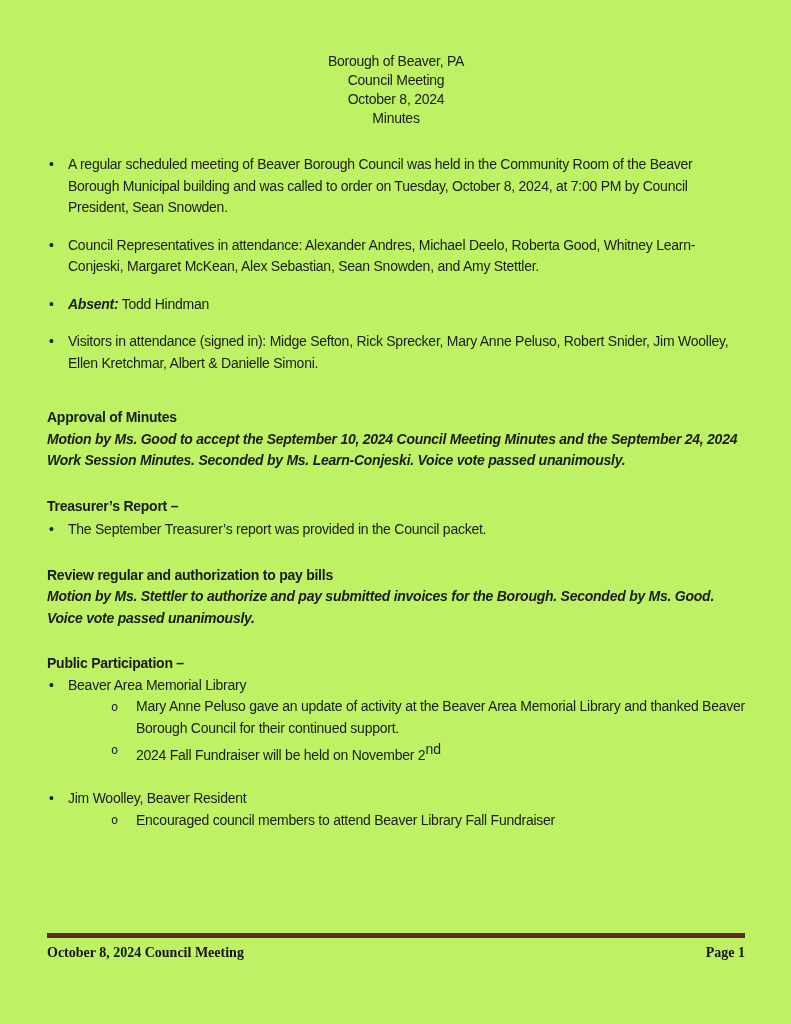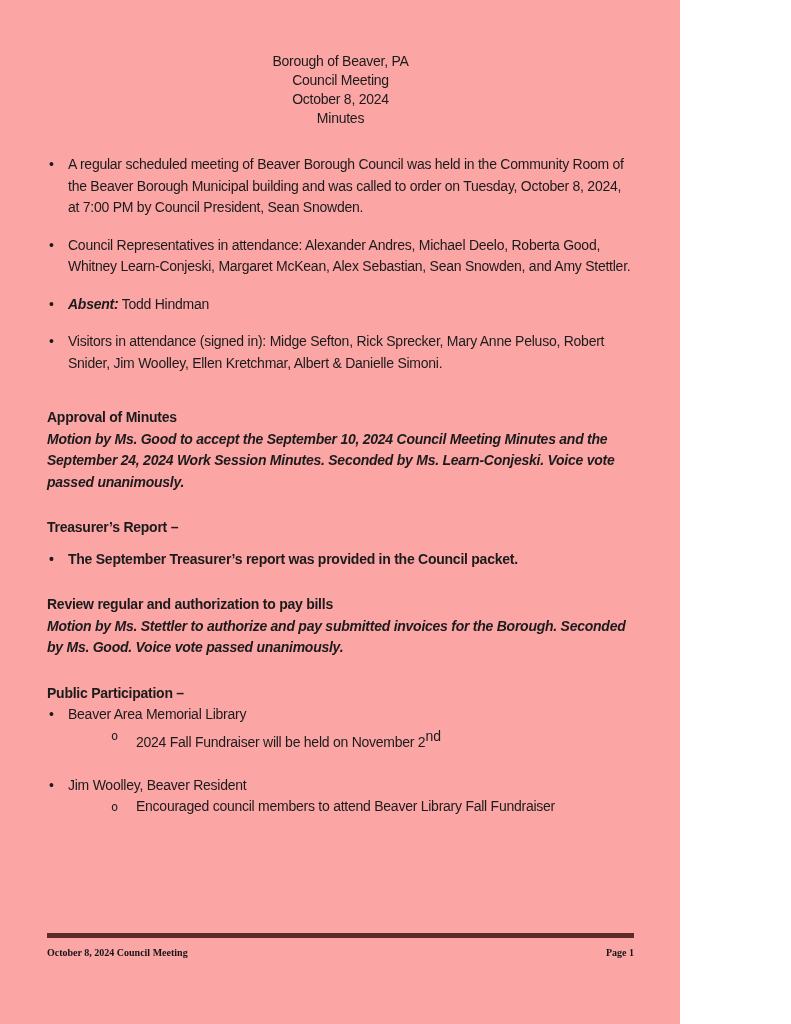--- a/index.html
+++ b/index.html
@@ -1,21 +1,21 @@
 <!DOCTYPE html>
 <html><head>
 <meta charset="utf-8">
 <style>
   html, body { margin: 0; padding: 0; background: #ffffff; }
   .page {
     position: relative;
-    width: 680px;
+    width: 791px;
     height: 1024px;
     box-sizing: border-box;
-    background: #fca5a5;
+    background: #bef264;
     padding: 52px 46px 0 47px;
     font-family: "Liberation Sans", sans-serif;
     font-size: 14px;
     letter-spacing: -0.25px;
     line-height: 21.5px;
     color: #1b1b1b;
     overflow: hidden;
   }
   .doc-header { text-align: center; line-height: 19px; margin-bottom: 26px; }
   ul { margin: 0; padding: 0; list-style: none; }
@@ -32,33 +32,33 @@
     position: absolute; left: 0; top: 0.5px;
     font-family: "DejaVu Sans Mono", monospace;
     font-size: 12px;
   }
   .section { margin-top: 24px; }
   .section-approval { margin-top: 33px; }
   .heading { font-weight: bold; }
   .motion { font-weight: bold; font-style: italic; }
   .bold { font-weight: bold; font-style: italic; }
   p { margin: 0; }
-  .treasurer-bullet { margin-top: 10px; font-weight: bold; }
+  .treasurer-bullet { margin-top: 2px; }
   .gap-before { margin-top: 22px; }
   sup { font-size: 14px; letter-spacing: 0; }
   .footer {
     position: absolute;
     left: 47px; right: 46px; top: 933px;
   }
   .footer-rule { height: 5px; background: #5e2a26; }
   .footer-row {
     display: flex; justify-content: space-between;
     font-family: "Liberation Serif", serif;
     font-weight: bold;
-    font-size: 10px;
+    font-size: 14px;
     letter-spacing: 0;
     margin-top: 4px;
     color: #141414;
   }
 </style>
 </head>
 <body>
 
 <div class="page">
 
@@ -103,20 +103,23 @@
     <p class="motion">Motion by Ms. Stettler to authorize and pay submitted invoices for the Borough. Seconded by Ms. Good. Voice vote passed unanimously.</p>
   </div>
 
   <div class="section">
     <p class="heading">Public Participation –</p>
     <ul class="l1 tight">
       <li>
         <span>Beaver Area Memorial Library</span>
         <ul class="l2">
           <li>
+            <span>Mary Anne Peluso gave an update of activity at the Beaver Area Memorial Library and thanked Beaver Borough Council for their continued support.</span>
+          </li>
+          <li>
             <span>2024 Fall Fundraiser will be held on November 2</span><sup>nd</sup>
           </li>
         </ul>
       </li>
       <li class="gap-before">
         <span>Jim Woolley, Beaver Resident</span>
         <ul class="l2">
           <li>
             <span>Encouraged council members to attend Beaver Library Fall Fundraiser</span>
           </li>

